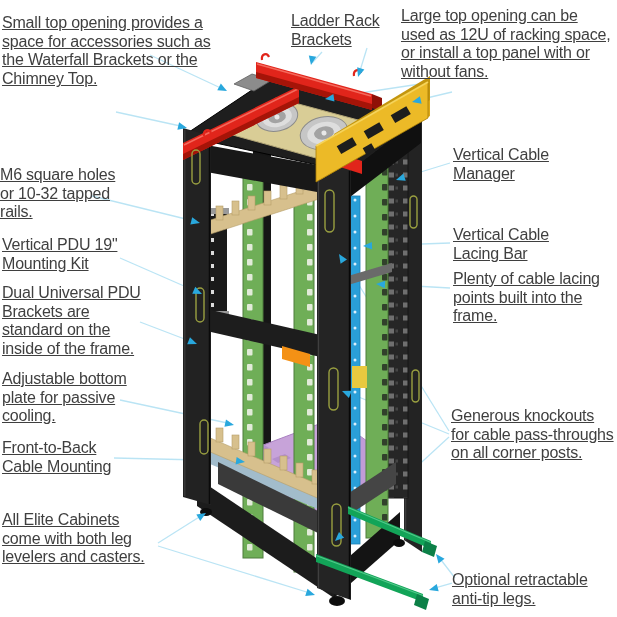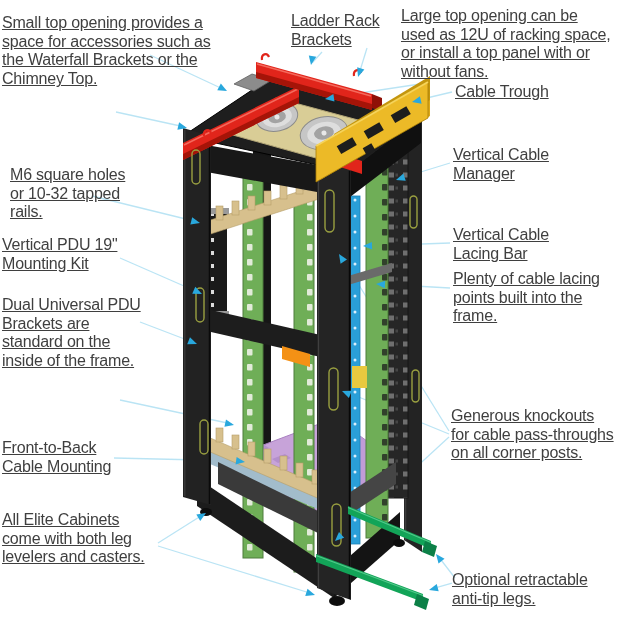--- a/index.html
+++ b/index.html
@@ -243,41 +243,43 @@
       <polygon points="0,0 -9,3.8 -9,-3.8" transform="translate(335,541) rotate(137)"></polygon>
       <polygon points="0,0 -9,3.8 -9,-3.8" transform="translate(436,554) rotate(232)"></polygon>
       <polygon points="0,0 -9,3.8 -9,-3.8" transform="translate(429,590) rotate(165)"></polygon>
     </g>
   </svg>
 
   <div class="label" style="left:2px;top:14px;width:230px">Small top opening provides a
 space for accessories such as
 the Waterfall Brackets or the
 Chimney Top.</div>
-  <div class="label" style="left:10px;top:166px;width:170px">M6 square holes
+  <div class="label" style="left:0;top:166px;width:170px">M6 square holes
 or 10-32 tapped
 rails.</div>
   <div class="label" style="left:2px;top:236px;width:180px">Vertical PDU 19"
 Mounting Kit</div>
-  <div class="label" style="left:2px;top:296px;width:190px">Dual Universal PDU
+  <div class="label" style="left:2px;top:284px;width:190px">Dual Universal PDU
 Brackets are
 standard on the
 inside of the frame.</div>
+  <div class="label" style="left:2px;top:370px;width:180px">Adjustable bottom
+plate for passive
+cooling.</div>
   <div class="label" style="left:2px;top:439px;width:170px">Front-to-Back
 Cable Mounting</div>
   <div class="label" style="left:291px;top:12px;width:130px">Ladder Rack
 Brackets</div>
   <div class="label" style="left:2px;top:511px;width:190px">All Elite Cabinets
 come with both leg
 levelers and casters.</div>
   <div class="label" style="left:401px;top:7px;width:225px">Large top opening can be
 used as 12U of racking space,
 or install a top panel with or
 without fans.</div>
-  <div class="label" style="left:455px;top:83px;width:130px">Cable Trough</div>
   <div class="label" style="left:453px;top:146px;width:130px">Vertical Cable
 Manager</div>
   <div class="label" style="left:453px;top:226px;width:130px">Vertical Cable
 Lacing Bar</div>
   <div class="label" style="left:453px;top:270px;width:175px">Plenty of cable lacing
 points built into the
 frame.</div>
   <div class="label" style="left:451px;top:407px;width:190px">Generous knockouts
 for cable pass-throughs
 on all corner posts.</div>

